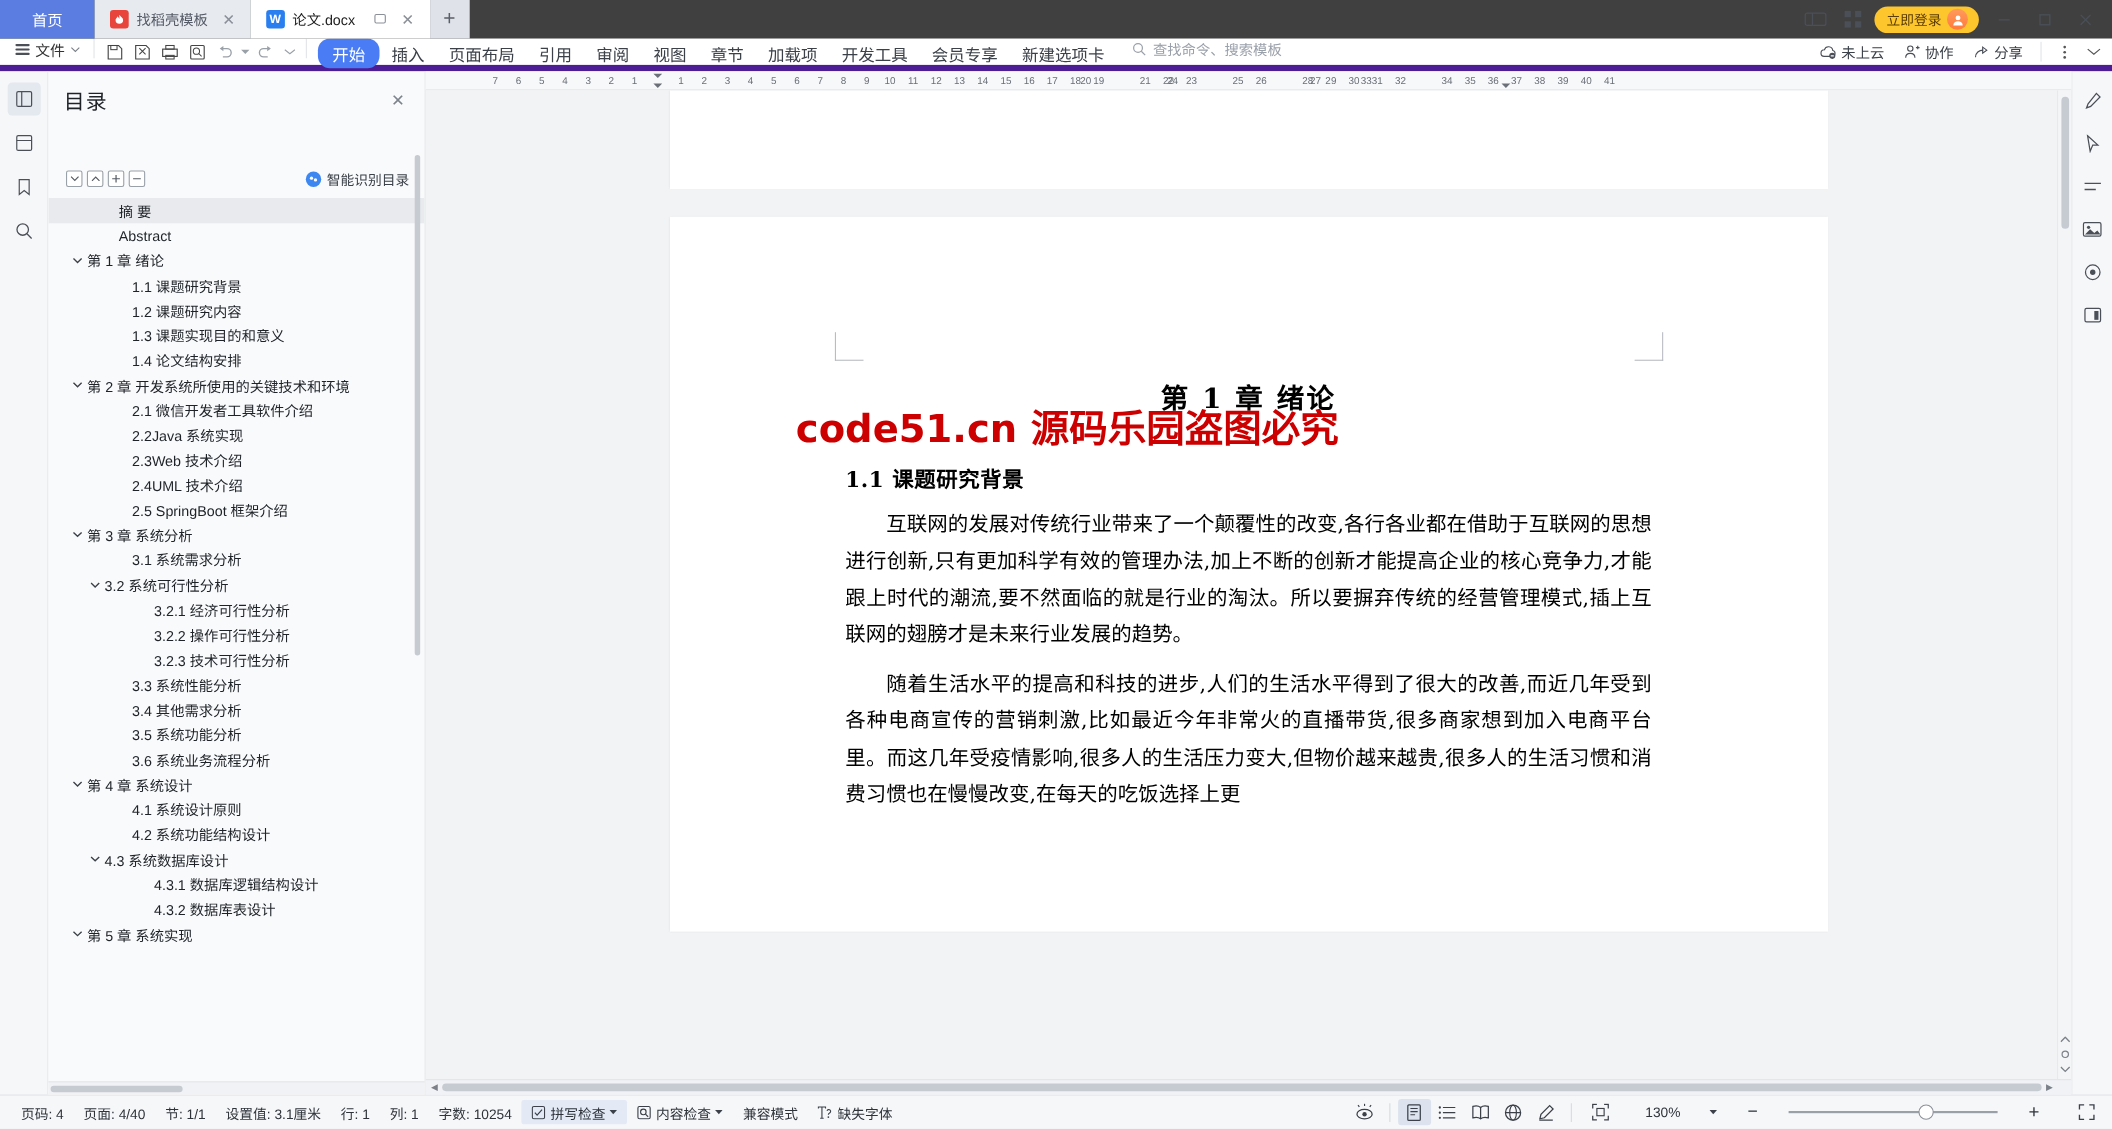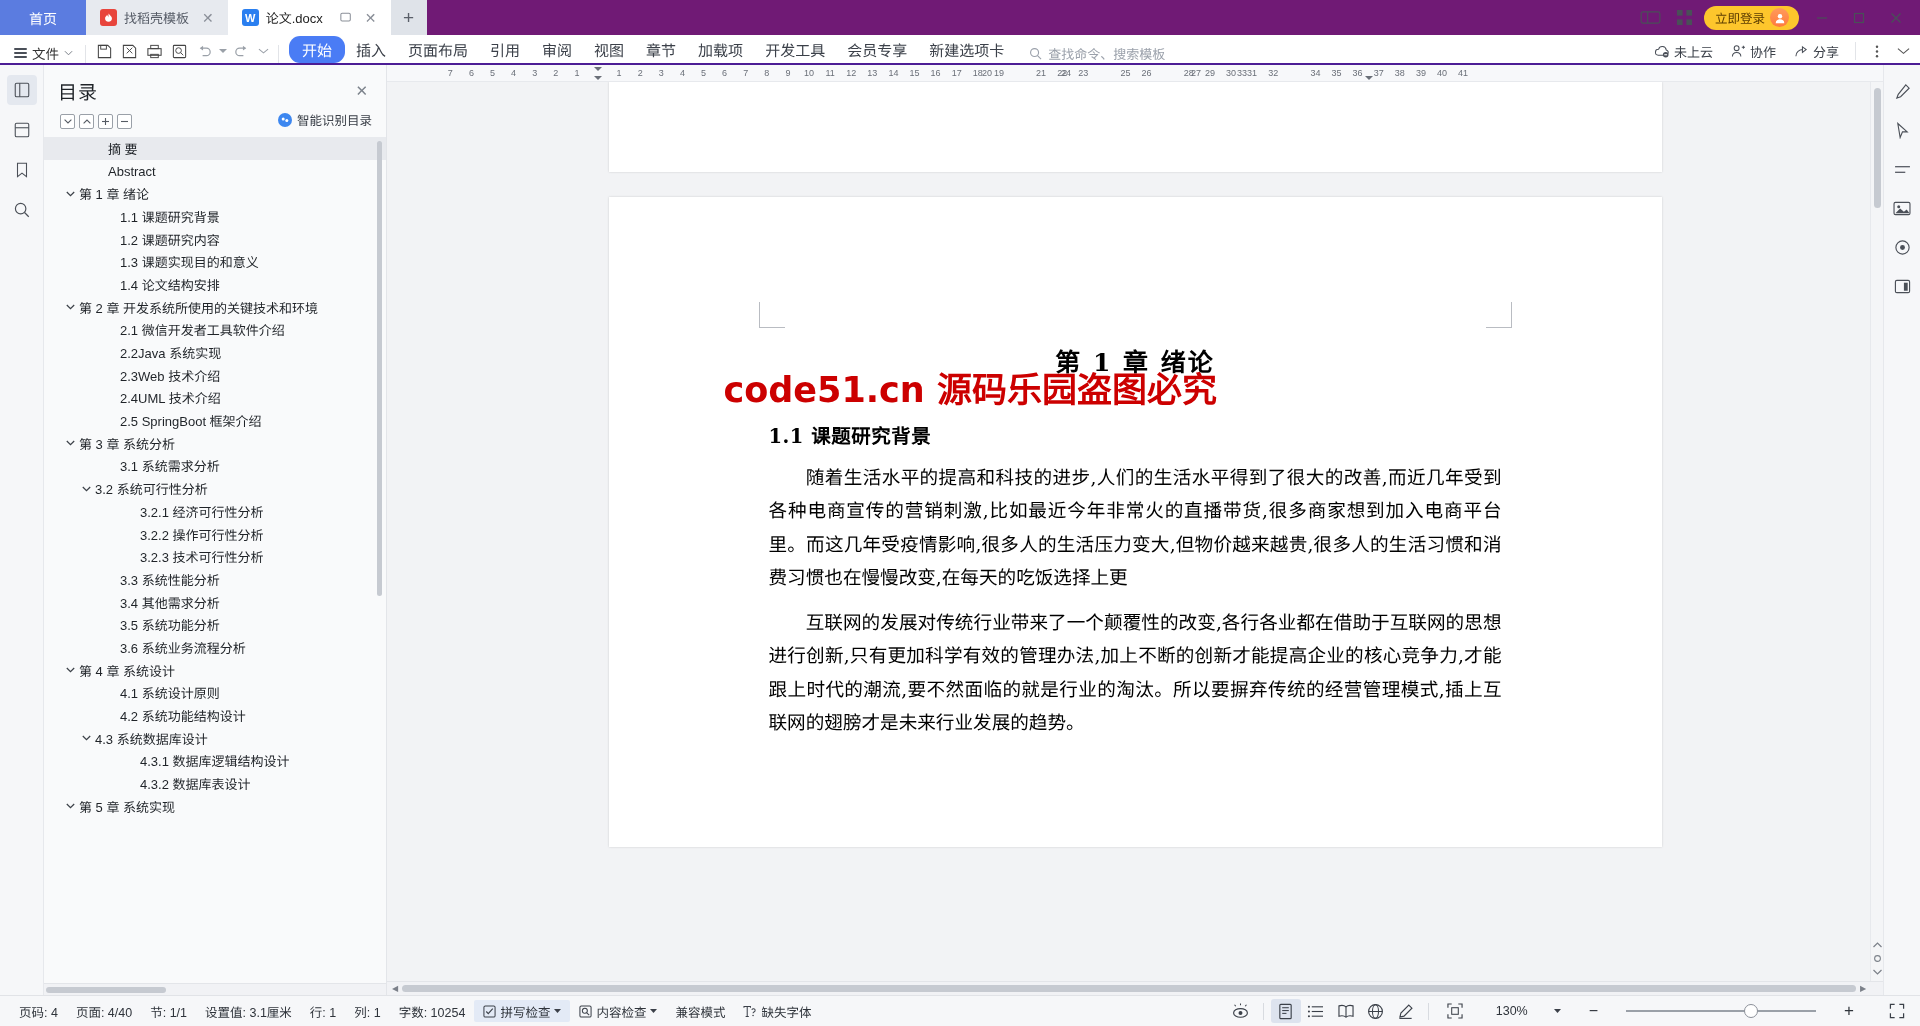--- a/index.html
+++ b/index.html
@@ -7,21 +7,21 @@
   html,body {
     width:1920px; height:1026px; overflow:hidden;
     font-family:"Liberation Sans","DejaVu Sans",sans-serif;
     background:#f2f3f5;
     -webkit-font-smoothing:antialiased;
   }
   .app { width:1920px; height:1026px; display:flex; flex-direction:column; position:relative; }
 
   
   .tabbar {
-    height:35px; background:#701a75; display:flex; align-items:flex-end;
+    height:35px; background:#404040; display:flex; align-items:flex-end;
     position:relative; flex:0 0 35px;
   }
   .tab {
     height:35px; display:flex; align-items:center; gap:7px;
     padding:0 14px; font-size:13px; color:#3a3f48; cursor:pointer;
     position:relative; white-space:nowrap;
   }
   .tab.home {
     background:#5b7ce0; color:#fff; width:86px; justify-content:center;
     font-size:14px;
@@ -61,22 +61,22 @@
     display:flex;align-items:center;justify-content:center;
   }
   .win-btns { display:flex; align-items:center; height:35px; }
   .win-btn {
     width:37px;height:35px;display:flex;align-items:center;justify-content:center;
     color:#4a4f58;cursor:pointer;font-size:13px;
   }
 
   
   .ribbon {
-    height:30px;background:#fff;display:flex;align-items:flex-end;
-    border-bottom:2px solid #4c1d95;flex:0 0 30px;padding-left:8px;
+    height:30px;background:#fff;display:flex;align-items:flex-start;
+    border-bottom:6px solid #4c1d95;flex:0 0 30px;padding-left:8px;
   }
   .rb-file {
     display:flex;align-items:center;gap:5px;font-size:13.5px;color:#333;
     padding:0 6px;cursor:pointer;
   }
   .hamburger { display:inline-flex;flex-direction:column;gap:2.5px;justify-content:center; }
   .hamburger i { display:block;width:13px;height:1.6px;background:#4a4f58;border-radius:1px; }
   .rb-sep { width:1px;height:18px;background:#e2e4e8;margin:0 6px; }
   .rb-ico {
     width:25px;height:24px;display:flex;align-items:center;justify-content:center;
@@ -116,21 +116,21 @@
   
   .toc {
     width:343px;background:#f9fafb;border-right:1px solid #e3e5e9;
     display:flex;flex-direction:column;flex:0 0 343px;position:relative;
   }
   .toc-head {
     display:flex;align-items:center;padding:12px 14px 2px 14px;
   }
   .toc-title { font-size:19px;color:#1f2328;font-weight:400;letter-spacing:1px; }
   .toc-close { margin-left:auto;font-size:15px;color:#7d838c;cursor:pointer;padding:2px 4px; }
-  .toc-tools { display:flex;align-items:flex-end;padding:4px 14px 8px 16px;gap:4px; }
+  .toc-tools { display:flex;align-items:center;padding:4px 14px 8px 16px;gap:4px;margin-top:42px; }
   .tool-box {
     width:15px;height:15px;border:1px solid #9aa0a8;border-radius:2px;
     display:flex;align-items:center;justify-content:center;font-size:9px;color:#555b63;
     cursor:pointer;background:#fff;
   }
   .smart-toc {
     margin-left:auto;display:flex;align-items:center;gap:5px;
     font-size:12.5px;color:#3b4049;cursor:pointer;
   }
   .smart-dot {
@@ -750,22 +750,22 @@
         </div>
 
       <div class="canvas">
         <div class="page partial"></div>
         <div class="page main-page">
           <div class="corner tl"></div>
           <div class="corner tr"></div>
           <div class="h1">第 1 章 绪论</div>
           <div class="h2">1.1 课题研究背景</div>
           <div class="watermark">code51.cn 源码乐园盗图必究</div>
+          <div class="para">互联网的发展对传统行业带来了一个颠覆性的改变,各行各业都在借助于互联网的思想进行创新,只有更加科学有效的管理办法,加上不断的创新才能提高企业的核心竞争力,才能跟上时代的潮流,要不然面临的就是行业的淘汰。所以要摒弃传统的经营管理模式,插上互联网的翅膀才是未来行业发展的趋势。</div>
           <div class="para">随着生活水平的提高和科技的进步,人们的生活水平得到了很大的改善,而近几年受到各种电商宣传的营销刺激,比如最近今年非常火的直播带货,很多商家想到加入电商平台里。而这几年受疫情影响,很多人的生活压力变大,但物价越来越贵,很多人的生活习惯和消费习惯也在慢慢改变,在每天的吃饭选择上更</div>
-          <div class="para">互联网的发展对传统行业带来了一个颠覆性的改变,各行各业都在借助于互联网的思想进行创新,只有更加科学有效的管理办法,加上不断的创新才能提高企业的核心竞争力,才能跟上时代的潮流,要不然面临的就是行业的淘汰。所以要摒弃传统的经营管理模式,插上互联网的翅膀才是未来行业发展的趋势。</div>
         </div>
 
         <div class="vsb">
           <div class="vthumb"></div>
           <div class="vnav">
             <span>
               <svg width="9" height="6" viewBox="0 0 9 6">
                   <path d="M0.5 5L4.5 1 8.5 5" fill="none" stroke="#7b8089" stroke-width="1.2"></path>
                 </svg>
             </span>

